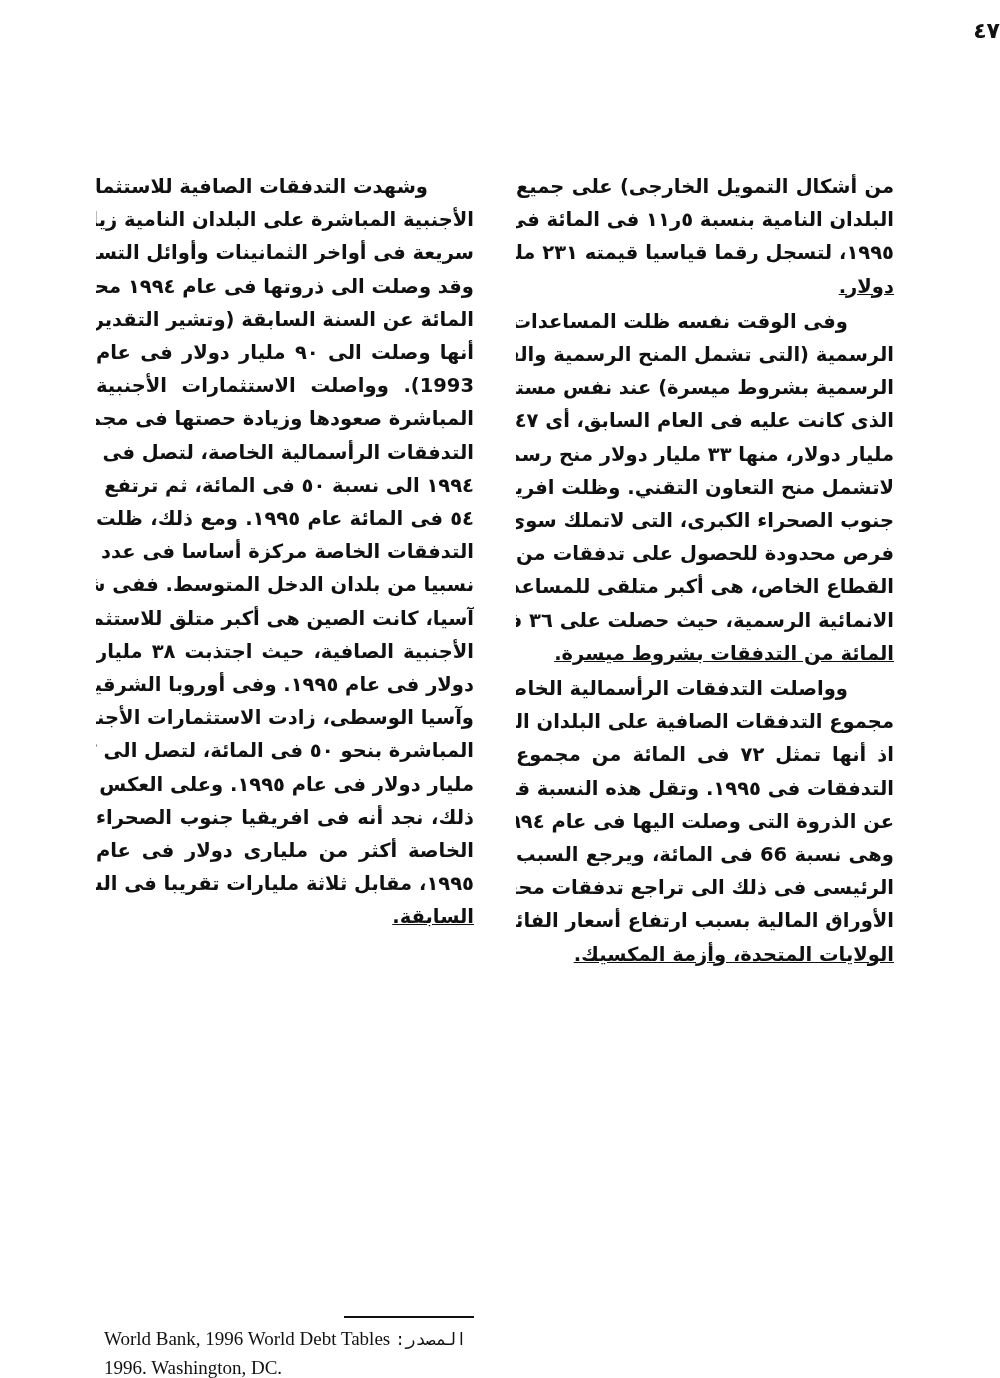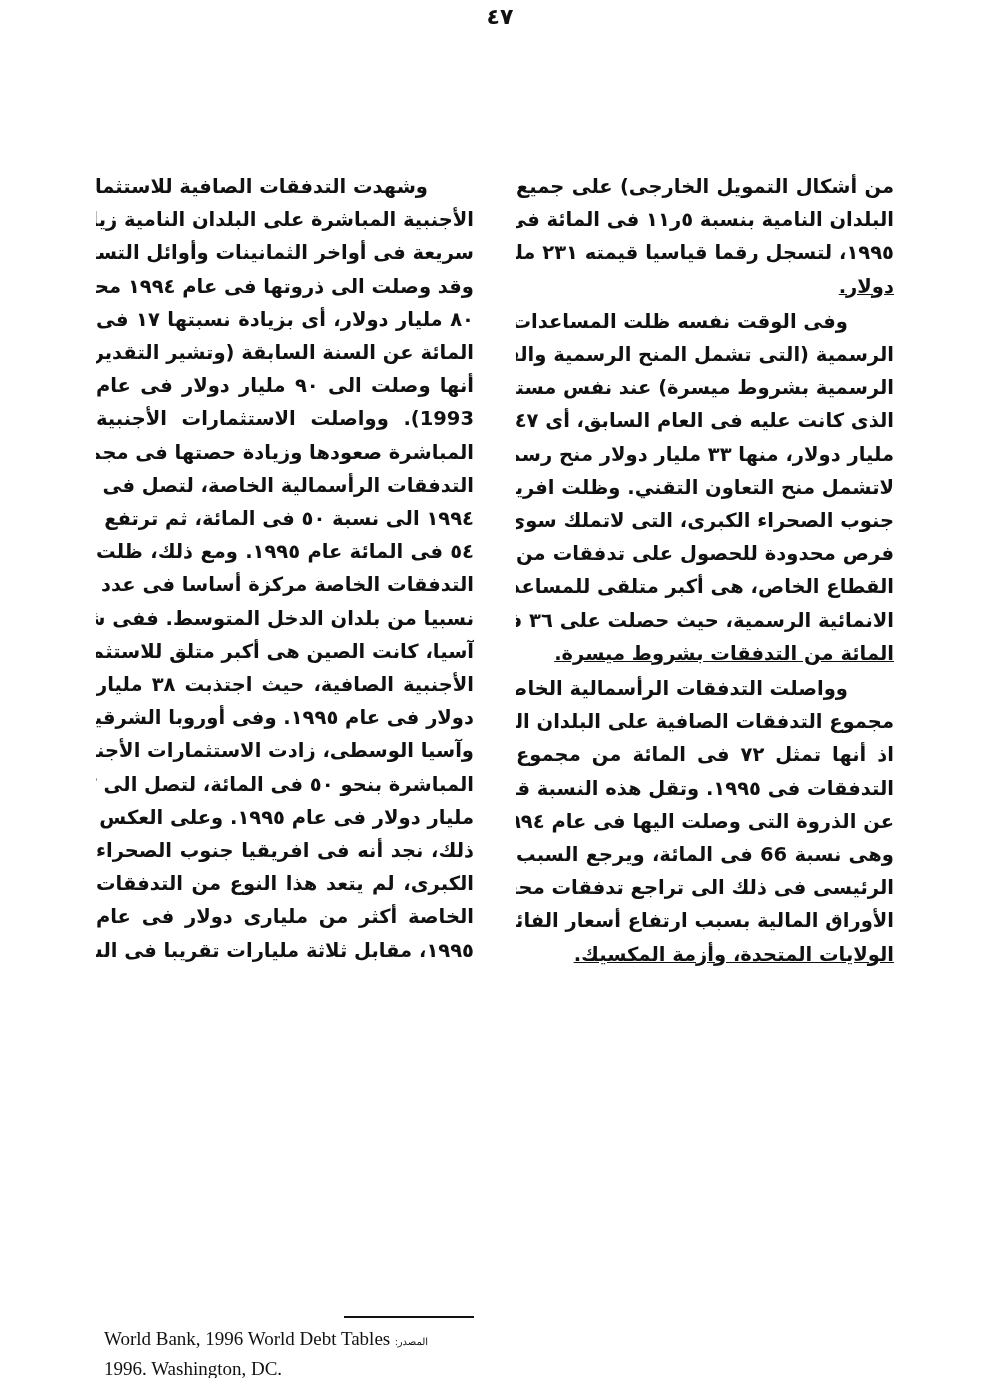--- a/index.html
+++ b/index.html
@@ -1,18 +1,18 @@
 <!DOCTYPE html>
 <html><head>
 <meta charset="utf-8">
 <style>
   html, body { margin: 0; padding: 0; background: #ffffff; }
   body { width: 1000px; height: 1378px; position: relative; overflow: hidden; color: #111; }
   .page-number {
-    position: absolute; top: 4px; left: 0; width: 1000px; text-align: center;
+    position: absolute; top: 18px; left: 0; width: 1000px; text-align: right;
     font-family: "DejaVu Sans", sans-serif; font-size: 22px; font-weight: bold;
   }
   .column {
     position: absolute; top: 170px; width: 378px;
     direction: rtl; text-align: justify; text-align-last: right;
     font-family: "DejaVu Sans", sans-serif; font-size: 19.5px; line-height: 33.2px;
     font-weight: bold;
   }
   .col-right { left: 516px; }
   .col-left  { left: 96px; }
@@ -21,21 +21,21 @@
   .line.indent { padding-right: 46px; }
   .para { margin: 0 0 2px 0; }
   .rule {
     position: absolute; left: 344px; top: 1316px; width: 130px; height: 0;
     border-top: 2px solid #111;
   }
   .source {
     position: absolute; left: 104px; top: 1325px; width: 420px;
     font-family: "Liberation Serif", serif; font-size: 19px; line-height: 27px; color: #111;
   }
-  .source .ar { font-family: Liberation Serif, serif; font-size: 10px; }
+  .source .ar { font-family: Liberation Mono, monospace; font-size: 17px; }
 </style>
 </head>
 <body>
 
 <div class="page-number">٤٧</div>
 
 <div class="column col-right">
   <div class="para">
     <span class="line">من أشكال التمويل الخارجى) على جميع</span>
     <span class="line">البلدان النامية بنسبة ٥ر١١ فى المائة فى عام</span>
@@ -67,40 +67,39 @@
     <span class="line last">الولايات المتحدة، وأزمة المكسيك.</span>
   </div>
 </div>
 
 <div class="column col-left">
   <div class="para">
     <span class="line indent">وشهدت التدفقات الصافية للاستثمارات</span>
     <span class="line">الأجنبية المباشرة على البلدان النامية زيادة</span>
     <span class="line">سريعة فى أواخر الثمانينات وأوائل التسعينات.</span>
     <span class="line">وقد وصلت الى ذروتها فى عام ١٩٩٤ محققة</span>
-    <span class="line">٨٠ مليار دولار، أى بزيادة نسبتها ١٧ فى</span>
     <span class="line">المائة عن السنة السابقة (وتشير التقديرات الى</span>
     <span class="line">أنها وصلت الى ٩٠ مليار دولار فى عام</span>
     <span class="line">1993). وواصلت الاستثمارات الأجنبية</span>
     <span class="line">المباشرة صعودها وزيادة حصتها فى مجموع</span>
     <span class="line">التدفقات الرأسمالية الخاصة، لتصل فى عام</span>
     <span class="line">١٩٩٤ الى نسبة ٥٠ فى المائة، ثم ترتفع الى</span>
     <span class="line">٥٤ فى المائة عام ١٩٩٥. ومع ذلك، ظلت</span>
     <span class="line">التدفقات الخاصة مركزة أساسا فى عدد قليل</span>
     <span class="line">نسبيا من بلدان الدخل المتوسط. ففى شرق</span>
     <span class="line">آسيا، كانت الصين هى أكبر متلق للاستثمارات</span>
     <span class="line">الأجنبية الصافية، حيث اجتذبت ٣٨ مليار</span>
     <span class="line">دولار فى عام ١٩٩٥. وفى أوروبا الشرقية</span>
     <span class="line">وآسيا الوسطى، زادت الاستثمارات الأجنبية</span>
     <span class="line">المباشرة بنحو ٥٠ فى المائة، لتصل الى ١٢</span>
     <span class="line">مليار دولار فى عام ١٩٩٥. وعلى العكس من</span>
     <span class="line">ذلك، نجد أنه فى افريقيا جنوب الصحراء</span>
-    <span class="line">الكبرى، لم يتعد هذا النوع من التدفقات</span>
     <span class="line">الخاصة أكثر من مليارى دولار فى عام</span>
     <span class="line">١٩٩٥، مقابل ثلاثة مليارات تقريبا فى السنة</span>
+    <span class="line last">السابقة.</span>
   </div>
 </div>
 
 <div class="rule"></div>
 
 <div class="source">
   <div>
     <span>World Bank, 1996 World Debt Tables</span>
     <span class="ar" dir="rtl">المصدر:</span>
   </div>

